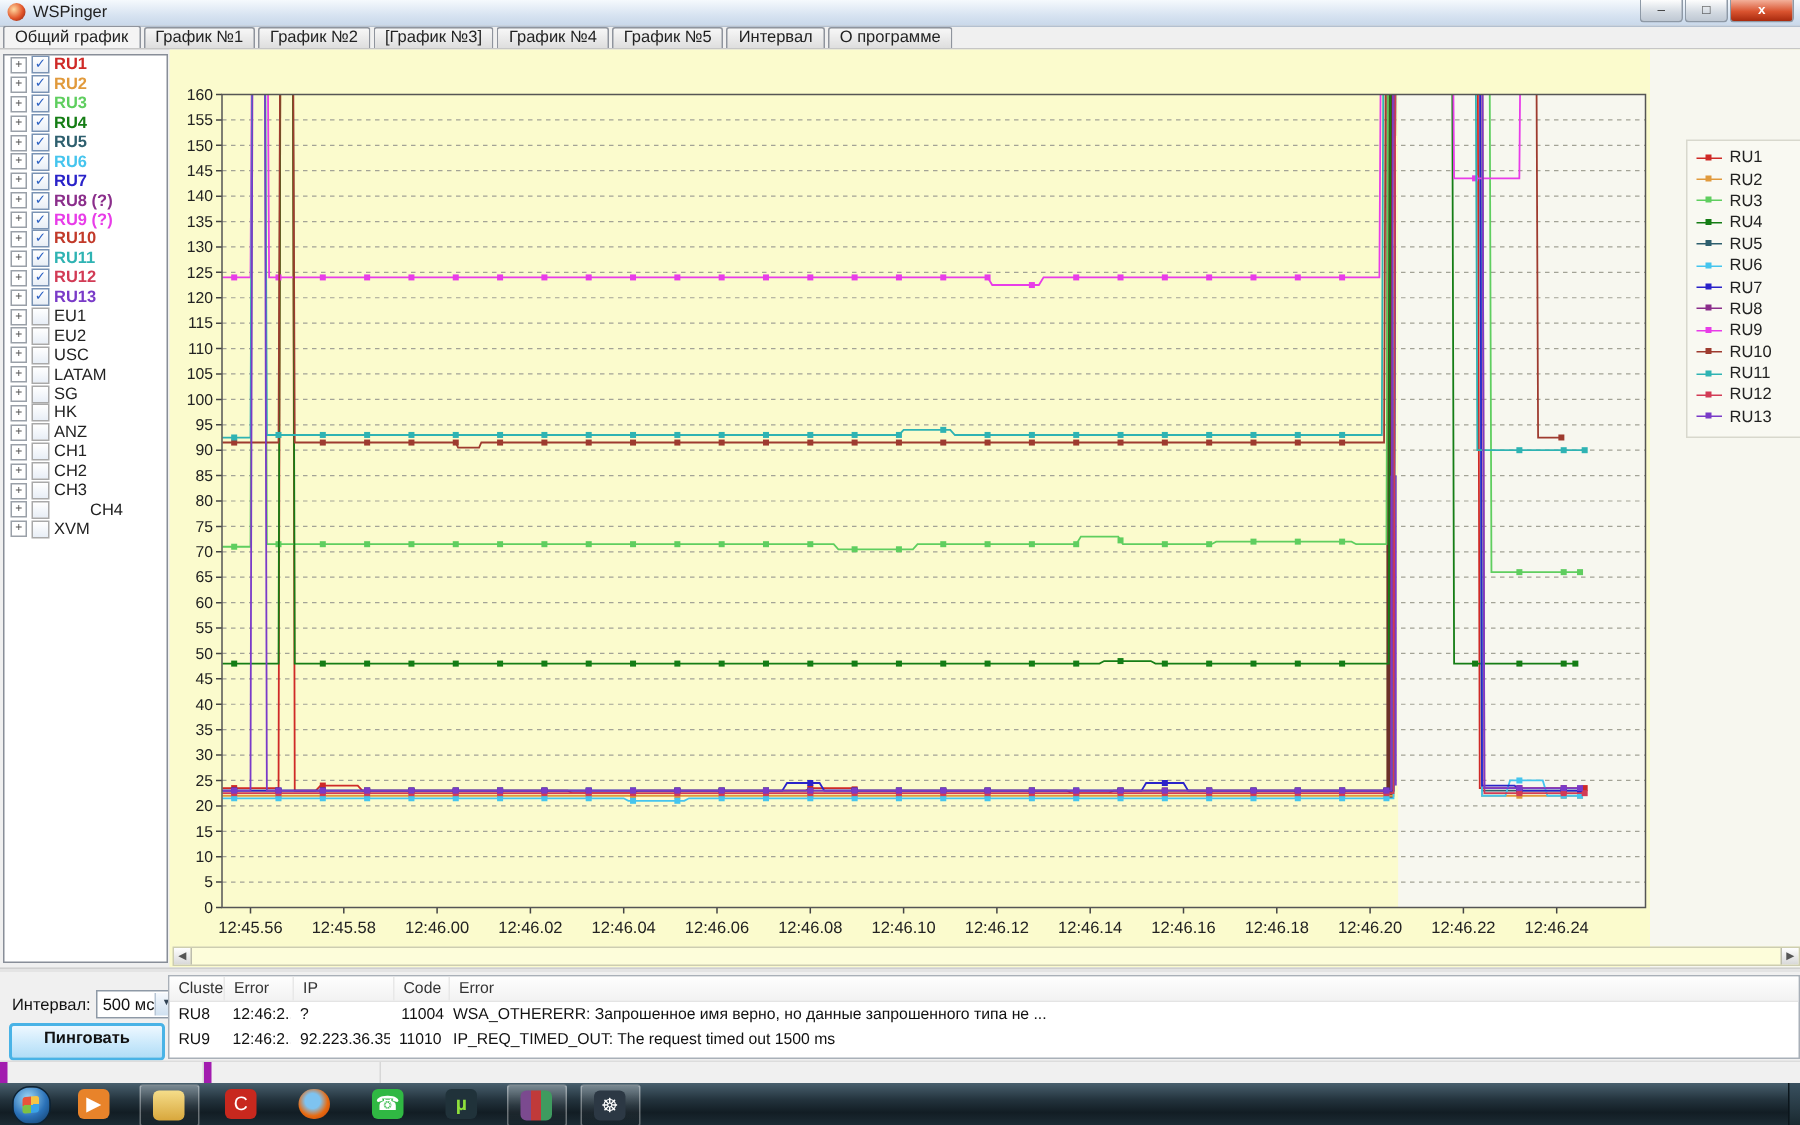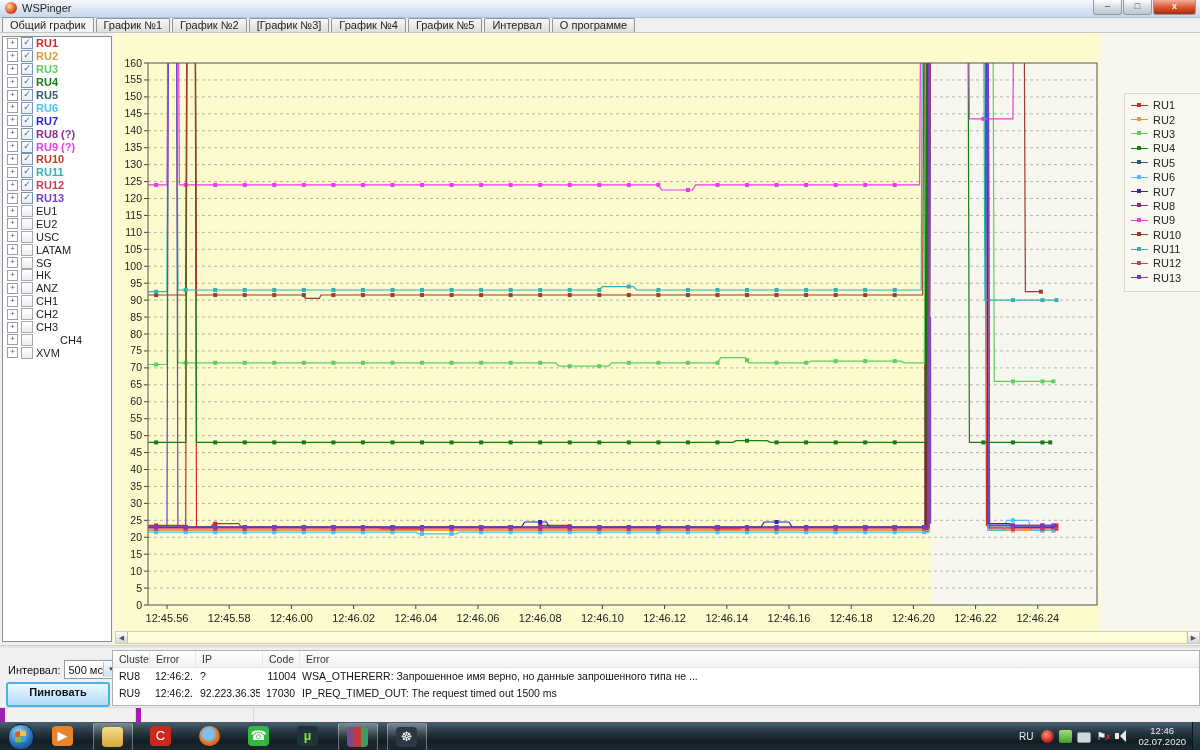--- a/index.html
+++ b/index.html
@@ -853,21 +853,21 @@
         <div class="td" style="width: 30px;">RU8</div>
         <div class="td" style="width: 39px;">12:46:2...</div>
         <div class="td" style="width: 60px;">?</div>
         <div class="td" style="width: 30px; text-align: right;">11004</div>
         <div class="td" style="width: 900px;">WSA_OTHERERR: Запрошенное имя верно, но данные запрошенного типа не ...</div>
       </div>
       <div class="trow2">
         <div class="td" style="width: 30px;">RU9</div>
         <div class="td" style="width: 39px;">12:46:2...</div>
         <div class="td" style="width: 60px;">92.223.36.35</div>
-        <div class="td" style="width: 30px;">17030</div>
+        <div class="td" style="width: 30px;">11010</div>
         <div class="td" style="width: 900px;">IP_REQ_TIMED_OUT: The request timed out 1500 ms</div>
       </div>
     </div>
 </div>
 
 <div id="status">
   <div class="scell c" style="width:114px;flex:none;">Запросы: 10841</div>
   <div class="scell c" style="width:96px;flex:none;">Ошибки: 1698</div>
 </div>
 
@@ -894,29 +894,14 @@
       <div class="tb-btn" style="left: 289px;">
         <div class="tb-ico" style="background: rgb(32, 50, 58); color: rgb(143, 224, 60); font-weight: bold;">µ</div>
       </div>
       <div class="tb-btn active" style="left: 338px;">
         <div class="tb-ico" style="background: linear-gradient(90deg, rgb(123, 74, 143) 33%, rgb(192, 58, 58) 33%, rgb(192, 58, 58) 66%, rgb(63, 155, 95) 66%);"></div>
       </div>
       <div class="tb-btn active" style="left: 387px;">
         <div class="tb-ico" style="background: rgb(44, 56, 68);">☸</div>
       </div>
     </div>
-  <div id="tray">
-    <span id="tray-lang">RU</span>
-    <span class="tray-ico" style="border-radius:7px;background:radial-gradient(circle at 40% 35%,#ff8f80,#b61c10 70%);"></span>
-    <span class="tray-ico" style="background:linear-gradient(#9fe07a,#3f9b2f);"></span>
-    <span class="tray-ico" style="background:#cfd8de;border:1px solid #8a949b;width:12px;height:9px;margin-top:2px;"></span>
-    <span class="tray-ico" style="background:transparent;color:#eee;font-size:11px;line-height:13px;">⚑<span style="position:absolute;right:-2px;bottom:-1px;color:#e33;font-size:8px;">✗</span></span>
-    <span class="tray-ico" style="background:transparent;">
-      <span style="position:absolute;left:1px;top:3px;width:4px;height:6px;background:#e8e8e8;"></span>
-      <span style="position:absolute;left:4px;top:0;width:0;height:0;border:6px solid transparent;border-right-color:#e8e8e8;border-left-width:2px;"></span>
-    </span>
-    <div id="tray-clock">
-      <div>12:46</div>
-      <div>02.07.2020</div>
-    </div>
-  </div>
 </div>
 <div id="show-desktop"></div>
 
 </body></html>

